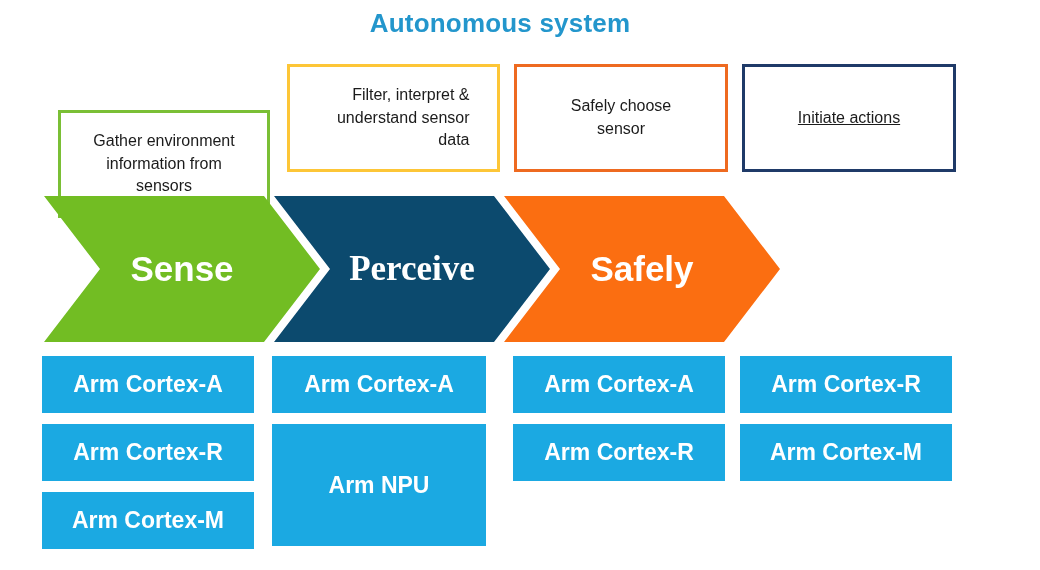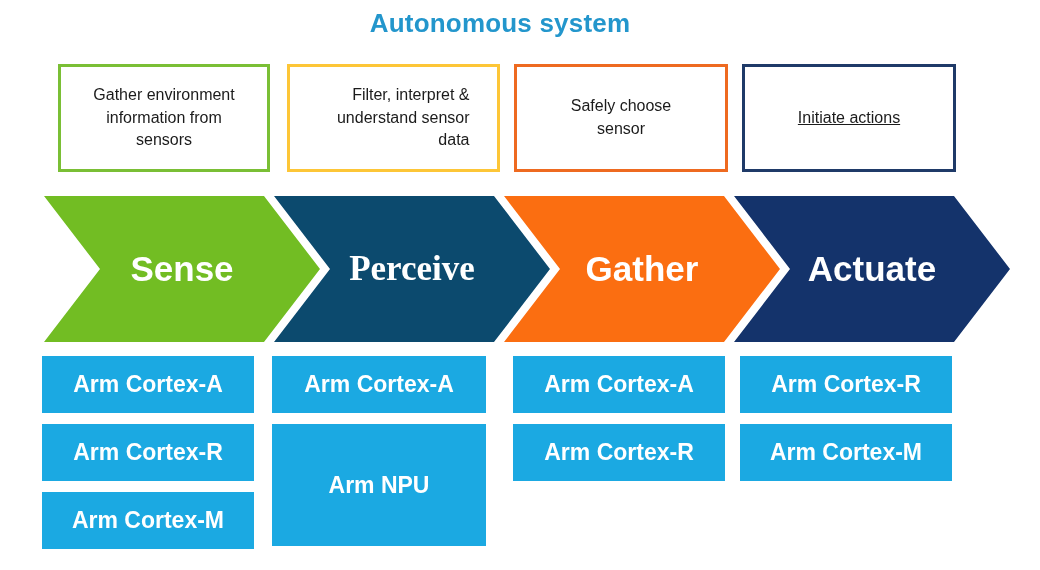--- a/index.html
+++ b/index.html
@@ -33,21 +33,21 @@
     background: #ffffff;
     border: 3px solid #999;
     display: flex;
     align-items: center;
     justify-content: center;
     text-align: center;
     font-size: 16px;
     line-height: 1.42;
     color: #1b1b1b;
   }
-  .desc.s0 { left: 58px;  width: 212px; }
+  .desc.s0 { left: 58px;  width: 212px; margin-top: 46px; }
   .desc.s1 { left: 287px; width: 213px; }
   .desc.s2 { left: 514px; width: 214px; }
   .desc.s3 { left: 742px; width: 214px; text-decoration: underline; }
   .desc.s0 .desc-text { max-width: 170px; }
   .desc.s1 .desc-text { max-width: 152px; }
   .desc.s2 .desc-text { max-width: 135px; }
   .desc.s3 .desc-text { max-width: 190px; }
 
   
   .chev {
@@ -108,24 +108,21 @@
     <span class="desc-text">Initiate actions</span>
   </div>
 
   <div class="chev s0" style="background: rgb(114, 189, 35);">
     <span>Sense</span>
   </div>
   <div class="chev s1" style="background: #0c4a6e; font-family: Liberation Serif, serif;">
     <span>Perceive</span>
   </div>
   <div class="chev s2" style="background: rgb(251, 110, 17);">
-    <span>Gather</span>
-  </div>
-  <div class="chev s3" style="background: rgb(20, 51, 107);">
-    <span>Actuate</span>
+    <span>Safely</span>
   </div>
 
   <div class="proc col0 row0" style="background: rgb(27, 169, 226);">Arm Cortex-A</div>
   <div class="proc col0 row1" style="background: rgb(27, 169, 226);">Arm Cortex-R</div>
   <div class="proc col0 row2" style="background: rgb(27, 169, 226);">Arm Cortex-M</div>
 
   <div class="proc col1 row0" style="background: rgb(27, 169, 226);">Arm Cortex-A</div>
   <div class="proc col1 row1 tall" style="background: rgb(27, 169, 226);">Arm NPU</div>
 
   <div class="proc col2 row0" style="background: rgb(27, 169, 226);">Arm Cortex-A</div>

